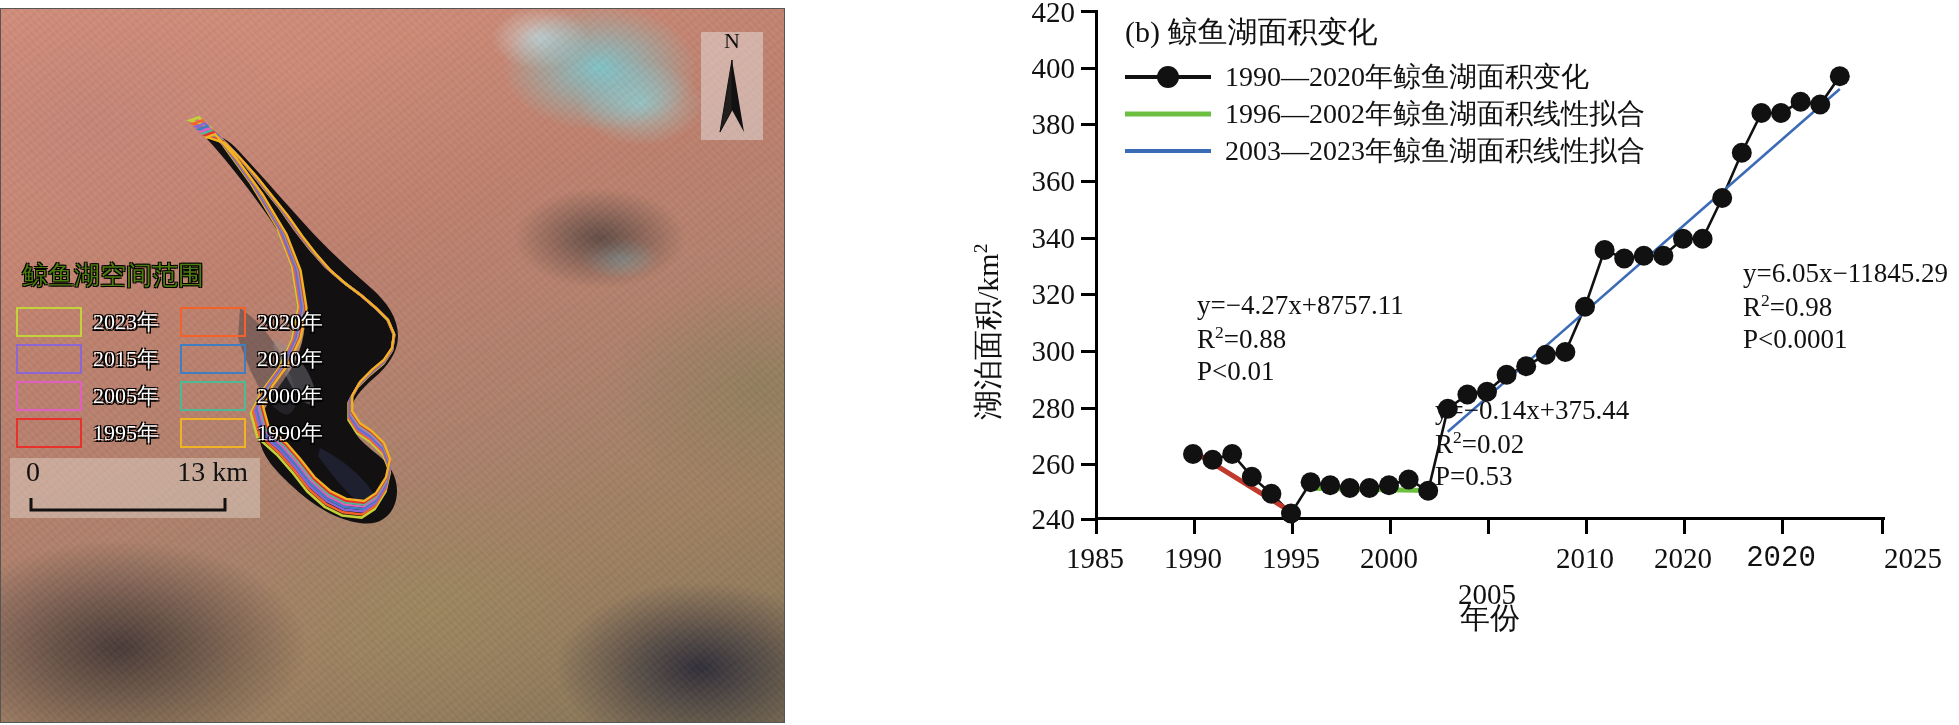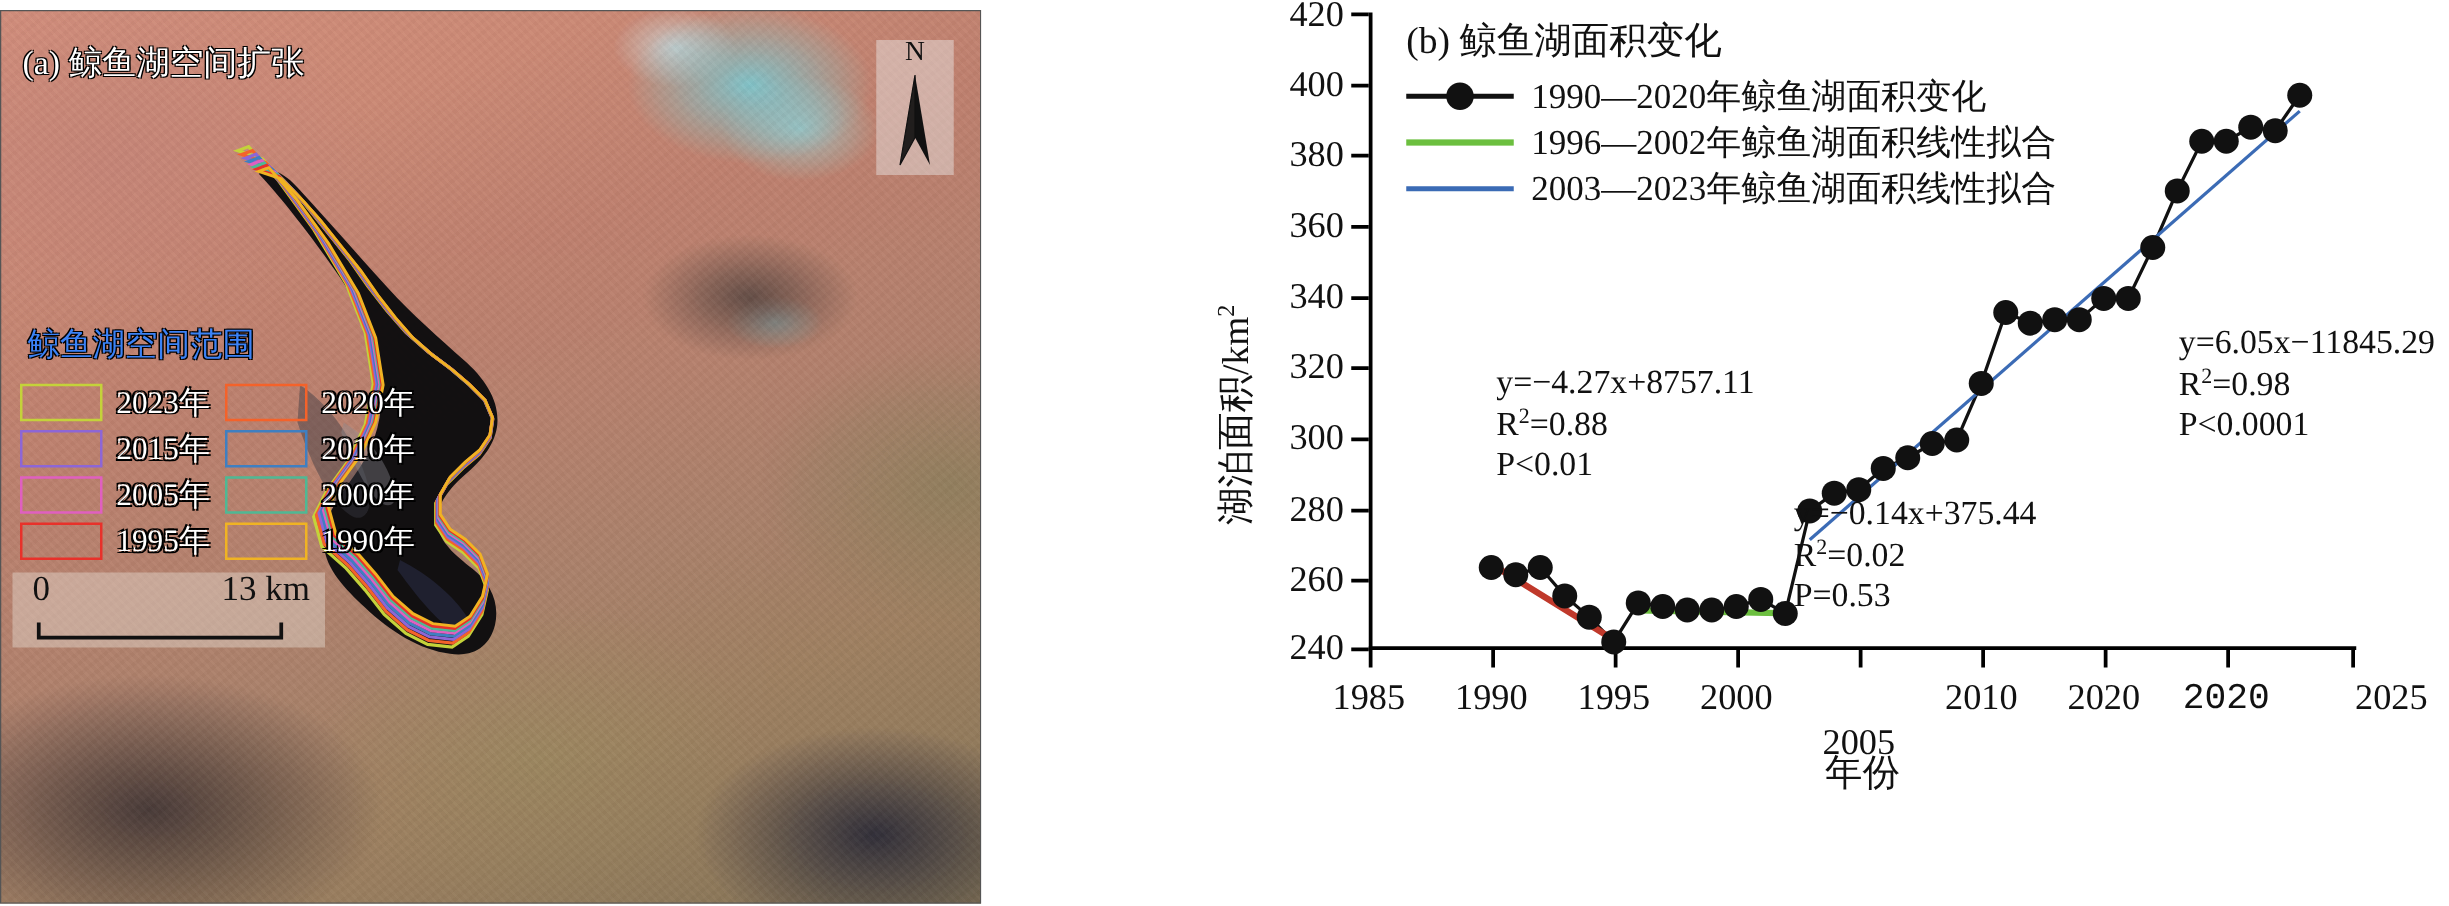--- a/index.html
+++ b/index.html
@@ -32,26 +32,26 @@
 
   .map-title{position:absolute;left:18px;top:24px;font-size:27px;color:#fff;
     text-shadow:1px 1px 0 #000,-1px 1px 0 #000,1px -1px 0 #000,-1px -1px 0 #000;white-space:nowrap;}
 
   .north{position:absolute;right:22px;top:24px;width:62px;height:108px;
     background:rgba(235,235,235,.45);}
   .north .nlab{position:absolute;top:-4px;left:50%;transform:translateX(-50%);font-size:22px;color:#111;}
   .north svg{position:absolute;left:50%;top:26px;transform:translateX(-50%);}
 
   .legend{position:absolute;left:8px;top:250px;width:330px;}
-  .legend-title{font-size:26px;color:#3b82f6;margin:0 0 10px 14px;
+  .legend-title{font-size:26px;color:#4d7c0f;margin:0 0 10px 14px;
     text-shadow:1px 1px 0 #000,-1px 1px 0 #000,1px -1px 0 #000,-1px -1px 0 #000;white-space:nowrap;}
   .legend-grid{display:grid;grid-template-columns:1fr 1fr;gap:0px 6px;margin-left:8px;}
   .lg-item{display:flex;align-items:center;height:37px;}
   .lg-swatch{width:62px;height:26px;border-width:2px;border-style:solid;background:transparent;flex:0 0 auto;}
-  .lg-label{margin-left:11px;font-size:25px;color:#fff;white-space:nowrap;
+  .lg-label{margin-left:11px;font-size:22px;color:#fff;white-space:nowrap;
     text-shadow:1.5px 1.5px 0 #000,-1.5px 1.5px 0 #000,1.5px -1.5px 0 #000,-1.5px -1.5px 0 #000;}
 
   .scalebar{position:absolute;left:10px;top:450px;width:250px;height:60px;background:rgba(230,225,215,.42);}
   .scalebar .sb-0{position:absolute;left:16px;top:-2px;font-size:28px;color:#111;}
   .scalebar .sb-max{position:absolute;right:12px;top:-2px;font-size:28px;color:#111;white-space:nowrap;}
   .scalebar svg{position:absolute;left:18px;top:38px;}
 
   
   .chart-panel{position:absolute;left:880px;top:0;width:1079px;height:725px;}
   .plot{position:absolute;left:215px;top:10px;width:790px;height:510px;}
@@ -109,21 +109,20 @@
         <use href="#lakeShape" stroke="#3f7fc1" transform="translate(392,310) scale(1.038) translate(-392,-310)"></use>
         <use href="#lakeShape" stroke="#e05fc0" transform="translate(392,310) scale(1.025) translate(-392,-310)"></use>
         <use href="#lakeShape" stroke="#4fb894" transform="translate(392,310) scale(1.014) translate(-392,-310)"></use>
         <use href="#lakeShape" stroke="#e8312a" transform="translate(392,310) scale(1.004) translate(-392,-310)"></use>
         <use href="#lakeShape" stroke="#f0b323" transform="translate(392,310) scale(0.994) translate(-392,-310)"></use>
       </g>
     </svg>
 
     <div class="map-frame"></div>
 
-    <div class="map-title">(a) 鲸鱼湖空间扩张</div>
 
     <div class="north">
       <div class="nlab">N</div>
       <svg width="34" height="76" viewBox="0 0 34 76">
         <polygon points="17,2 29,74 17,52" fill="#111"></polygon>
         <polygon points="17,2 5,74 17,52" fill="#111" opacity="0.92"></polygon>
         <polygon points="17,2 5,74 17,52" fill="none" stroke="#111" stroke-width="1"></polygon>
       </svg>
     </div>
 

